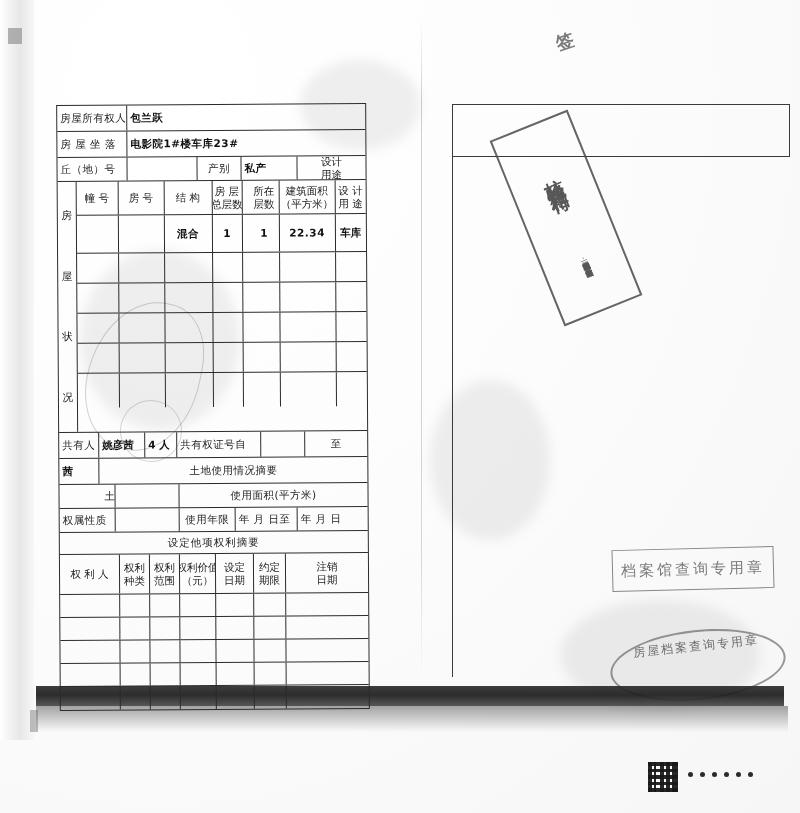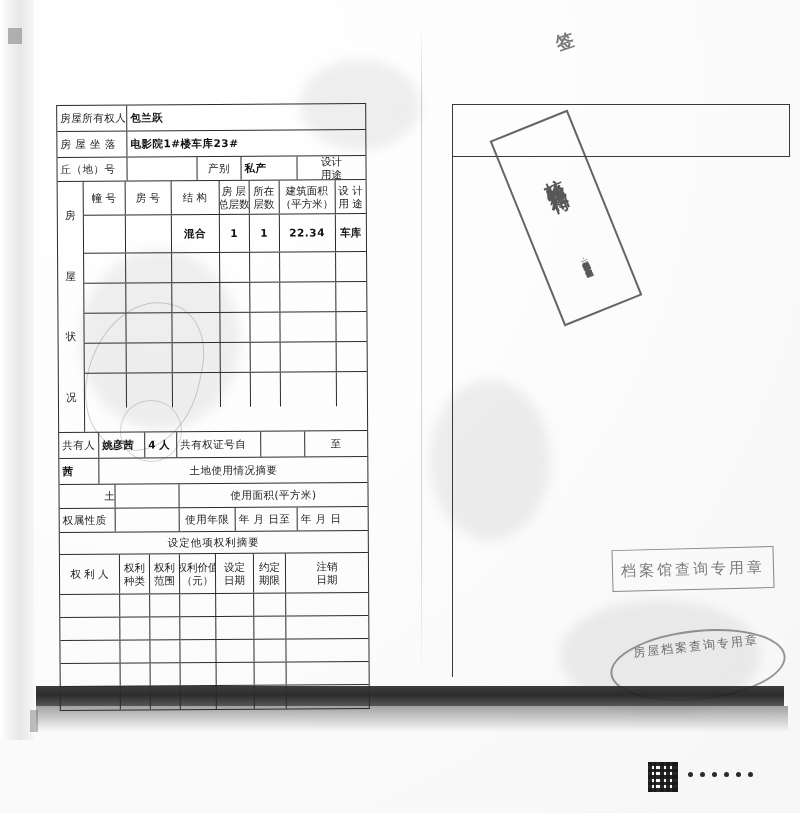--- a/index.html
+++ b/index.html
@@ -152,21 +152,21 @@
     line-height: 1.1;
     font-size: 9.5px;
   }
   .ctr { justify-content: center; text-align: center; }
 
   
   .w-bh { width: 42px; }
   .w-fh { width: 46px; }
   .w-jg { width: 48px; }
   .w-zc { width: 30px; }
-  .w-sc { width: 30px; }
+  .w-sc { width: 30px; margin-left: 7px; }
   .w-mj { width: 56px; }
 
   
   .w-qlr { width: 60px; }
   .w-zl  { width: 30px; }
   .w-fw  { width: 30px; }
   .w-jz  { width: 36px; }
   .w-sd  { width: 38px; }
   .w-yd  { width: 32px; }
 

